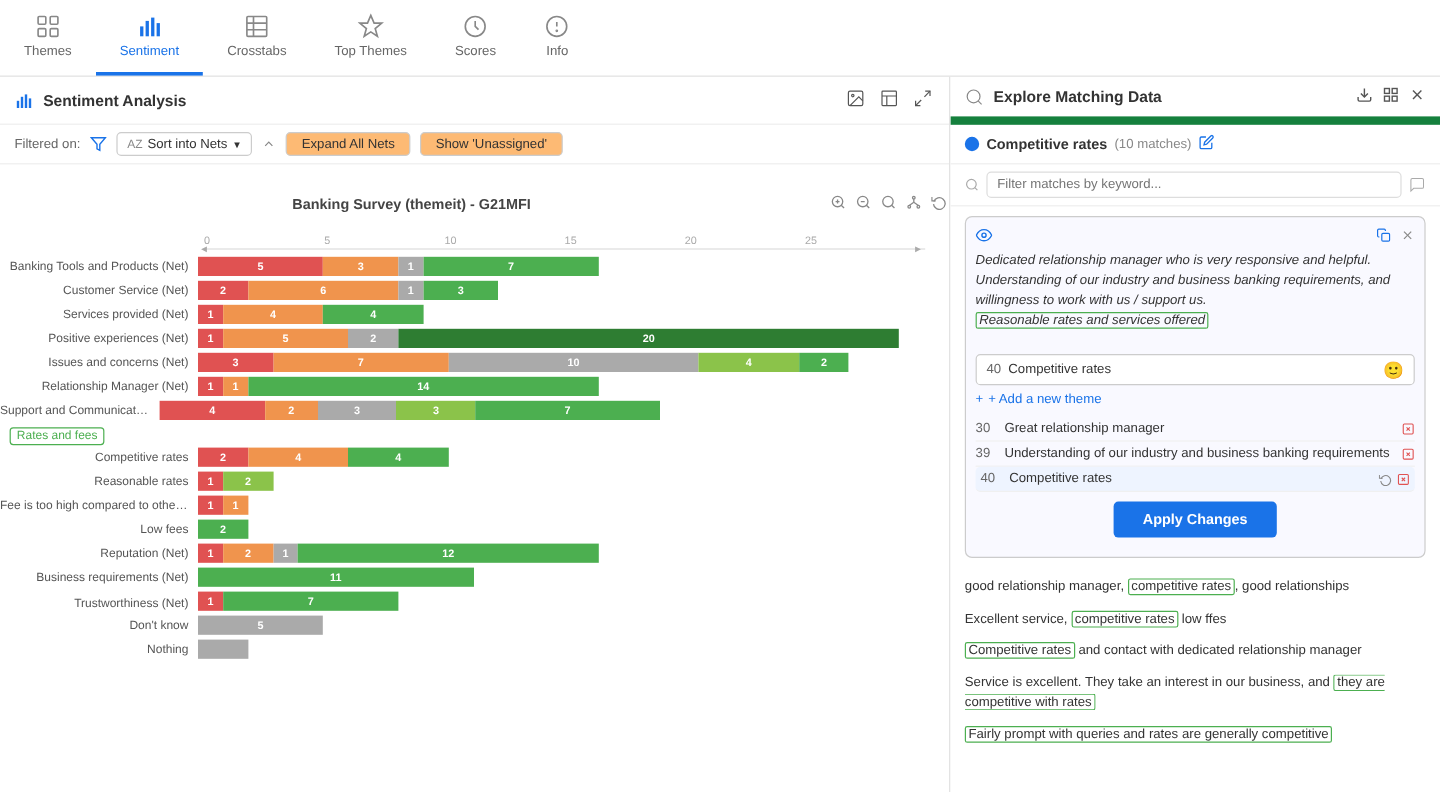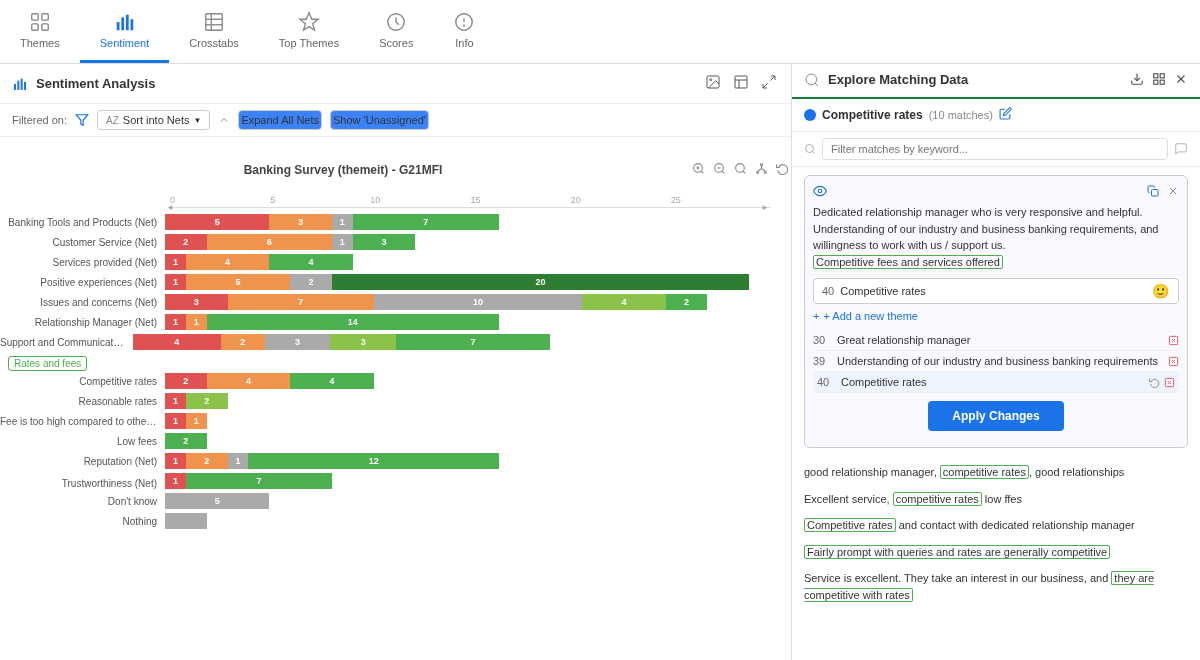--- a/index.html
+++ b/index.html
@@ -17,44 +17,44 @@
     
     .left-panel { flex: 1; background: #fff; border-right: 1px solid #ddd; display: flex; flex-direction: column; overflow: hidden; }
     .panel-header { display: flex; align-items: center; padding: 8px 12px; border-bottom: 1px solid #eee; gap: 8px; }
     .panel-title { font-size: 13px; font-weight: 600; color: #333; }
     .panel-icons { margin-left: auto; display: flex; gap: 8px; }
     .panel-icon-btn { cursor: pointer; color: #666; padding: 2px; }
 
     .toolbar { display: flex; align-items: center; padding: 6px 12px; border-bottom: 1px solid #eee; gap: 8px; }
     .filter-label { font-size: 11px; color: #666; }
     .sort-select { display: flex; align-items: center; gap: 4px; border: 1px solid #ccc; border-radius: 4px; padding: 3px 8px; cursor: pointer; font-size: 11px; background: #fff; }
-    .toolbar-btn { border: 1px solid #ccc; border-radius: 4px; padding: 3px 2px; cursor: pointer; font-size: 11px; background: #3b82f6; }
+    .toolbar-btn { border: 1px solid #ccc; border-radius: 4px; padding: 3px 12px; cursor: pointer; font-size: 11px; background: #fdba74; }
 
     .chart-area { flex: 1; overflow-y: auto; padding: 8px 0; }
 
     
     .right-panel { width: 408px; background: #fff; display: flex; flex-direction: column; overflow: hidden; }
-    .right-header { display: flex; padding: 8px 12px; border-bottom: 2px solid #15803d; gap: 8px; }
+    .right-header { display: flex; align-items: center; padding: 8px 12px; border-bottom: 7px solid #15803d; gap: 8px; }
     .right-title { font-size: 13px; font-weight: 600; }
     .right-icons { margin-left: auto; display: flex; gap: 8px; }
 
     .match-header { display: flex; align-items: center; padding: 8px 12px; border-bottom: 1px solid #eee; gap: 6px; }
     .match-dot { width: 12px; height: 12px; border-radius: 50%; background: #1a73e8; }
     .match-title { font-size: 12px; font-weight: 600; }
     .match-count { font-size: 11px; color: #888; }
     .match-edit { color: #1a73e8; cursor: pointer; }
 
     .filter-row { display: flex; align-items: center; padding: 6px 12px; border-bottom: 1px solid #eee; gap: 6px; }
     .filter-input { flex: 1; border: 1px solid #ddd; border-radius: 4px; padding: 4px 8px; font-size: 11px; }
 
     .edit-box { margin: 8px 12px; border: 1px solid #ccc; border-radius: 6px; padding: 8px; background: #f9f9ff; }
     .edit-box-header { display: flex; align-items: center; justify-content: space-between; margin-bottom: 6px; }
     .edit-box-actions { display: flex; gap: 8px; }
 
-    .quote-text { font-size: 11px; line-height: 1.5; color: #333; margin-bottom: 8px; }
+    .quote-text { font-size: 11px; line-height: 1.5; color: #333; margin-bottom: 20px; font-style: italic; }
     .highlight-green { border: 1px solid #4caf50; border-radius: 2px; padding: 0 2px; }
 
     .theme-input-row { display: flex; align-items: center; border: 1px solid #ccc; border-radius: 4px; padding: 4px 8px; background: #fff; margin-bottom: 6px; }
     .theme-num { color: #666; font-size: 11px; margin-right: 6px; }
     .theme-name { flex: 1; font-size: 11px; }
     .emoji-btn { cursor: pointer; font-size: 14px; }
 
     .add-theme { color: #1a73e8; font-size: 11px; cursor: pointer; margin-bottom: 8px; display: flex; align-items: center; gap: 4px; }
 
     .theme-list-item { display: flex; align-items: center; padding: 4px 0; border-bottom: 1px solid #f0f0f0; font-size: 11px; }
@@ -346,20 +346,26 @@
               <div style="height: 16px; width: 6.66667%; display: flex; align-items: center; justify-content: center; font-size: 9px; color: rgb(255, 255, 255); font-weight: 600; background: rgb(76, 175, 80);">2</div>
             </div>
           </div>
           <div style="display: flex; align-items: center; padding: 2px 0px; min-height: 20px; position: relative;">
             <div style="width: 165px; text-align: right; padding-right: 8px; font-size: 10px; color: rgb(85, 85, 85); white-space: nowrap; overflow: hidden; text-overflow: ellipsis;">Reputation (Net)</div>
             <div style="flex: 1 1 0%; display: flex; align-items: center; height: 16px;">
               <div style="height: 16px; width: 3.33333%; display: flex; align-items: center; justify-content: center; font-size: 9px; color: rgb(255, 255, 255); font-weight: 600; background: rgb(224, 82, 82);">1</div>
               <div style="height: 16px; width: 6.66667%; display: flex; align-items: center; justify-content: center; font-size: 9px; color: rgb(255, 255, 255); font-weight: 600; background: rgb(240, 148, 77);">2</div>
               <div style="height: 16px; width: 3.33333%; display: flex; align-items: center; justify-content: center; font-size: 9px; color: rgb(255, 255, 255); font-weight: 600; background: rgb(170, 170, 170);">1</div>
               <div style="height: 16px; width: 40%; display: flex; align-items: center; justify-content: center; font-size: 9px; color: rgb(255, 255, 255); font-weight: 600; background: rgb(76, 175, 80);">12</div>
+            </div>
+          </div>
+          <div style="display: flex; align-items: center; padding: 2px 0px; min-height: 20px; position: relative;">
+            <div style="width: 165px; text-align: right; padding-right: 8px; font-size: 10px; color: rgb(85, 85, 85); white-space: nowrap; overflow: hidden; text-overflow: ellipsis;">Business requirements (Net)</div>
+            <div style="flex: 1 1 0%; display: flex; align-items: center; height: 16px;">
+              <div style="height: 16px; width: 36.6667%; display: flex; align-items: center; justify-content: center; font-size: 9px; color: rgb(255, 255, 255); font-weight: 600; background: rgb(76, 175, 80);">11</div>
             </div>
           </div>
           <div style="display: flex; align-items: flex-end; padding: 2px 0px; min-height: 20px; position: relative;">
             <div style="width: 165px; text-align: right; padding-right: 8px; font-size: 10px; color: rgb(85, 85, 85); white-space: nowrap; overflow: hidden; text-overflow: ellipsis;">Trustworthiness (Net)</div>
             <div style="flex: 1 1 0%; display: flex; align-items: center; height: 16px;">
               <div style="height: 16px; width: 3.33333%; display: flex; align-items: center; justify-content: center; font-size: 9px; color: rgb(255, 255, 255); font-weight: 600; background: rgb(224, 82, 82);">1</div>
               <div style="height: 16px; width: 23.3333%; display: flex; align-items: center; justify-content: center; font-size: 9px; color: rgb(255, 255, 255); font-weight: 600; background: rgb(76, 175, 80);">7</div>
             </div>
           </div>
           <div style="display: flex; align-items: center; padding: 2px 0px; min-height: 20px; position: relative;">
@@ -445,21 +451,21 @@
               <path d="M5,15H4a2,2,0,0,1-2-2V4A2,2,0,0,1,4,2H13a2,2,0,0,1,2,2v1"></path>
             </svg>
           <svg width="12" height="12" viewBox="0 0 24 24" fill="none" stroke="#888" stroke-width="2">
               <line x1="18" y1="6" x2="6" y2="18"></line>
               <line x1="6" y1="6" x2="18" y2="18"></line>
             </svg>
         </div>
       </div>
       <div class="quote-text">
         Dedicated relationship manager who is very responsive and helpful. Understanding of our industry and business banking requirements, and willingness to work with us / support us.<br>
-        <span class="highlight-green">Competitive fees and services offered</span>
+        <span class="highlight-green">Reasonable rates and services offered</span>
       </div>
 
       <div class="theme-input-row">
         <span class="theme-num">40</span>
         <span class="theme-name">Competitive rates</span>
         <span class="emoji-btn">🙂</span>
       </div>
 
       <div class="add-theme">
         <span>+</span>
@@ -514,21 +520,21 @@
         <div class="match-item">
           good relationship manager, <span class="highlight-outline">competitive rates</span>, good relationships
         </div>
         <div class="match-item">
           Excellent service, <span class="highlight-outline">competitive rates</span> low ffes
         </div>
         <div class="match-item">
           <span class="highlight-outline">Competitive rates</span> and contact with dedicated relationship manager
         </div>
         <div class="match-item">
+          Service is excellent. They take an interest in our business, and <span class="highlight-outline">they are competitive with rates</span>
+        </div>
+        <div class="match-item">
           <span class="highlight-outline">Fairly prompt with queries and rates are generally competitive</span>
         </div>
-        <div class="match-item">
-          Service is excellent. They take an interest in our business, and <span class="highlight-outline">they are competitive with rates</span>
-        </div>
       </div>
     </div>
   </div>
 </div>
 
 </body></html>

